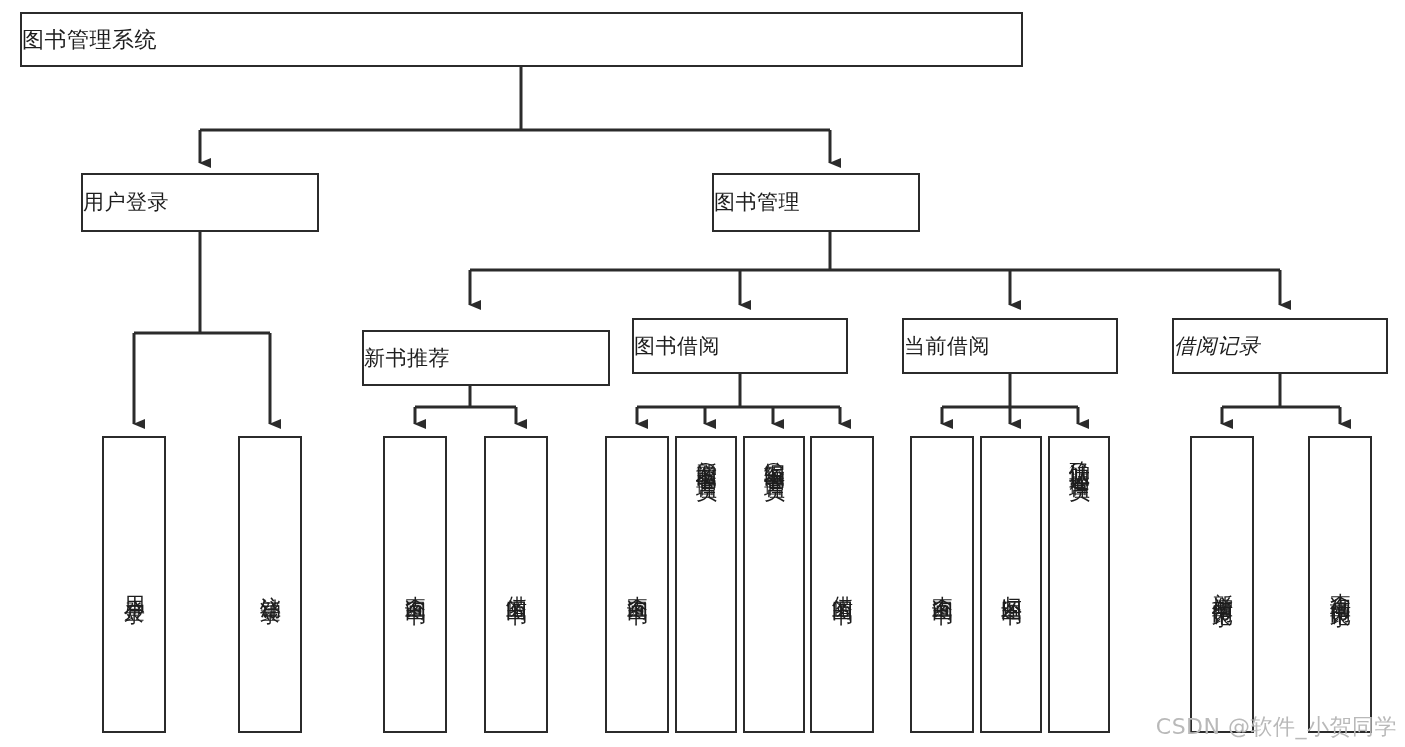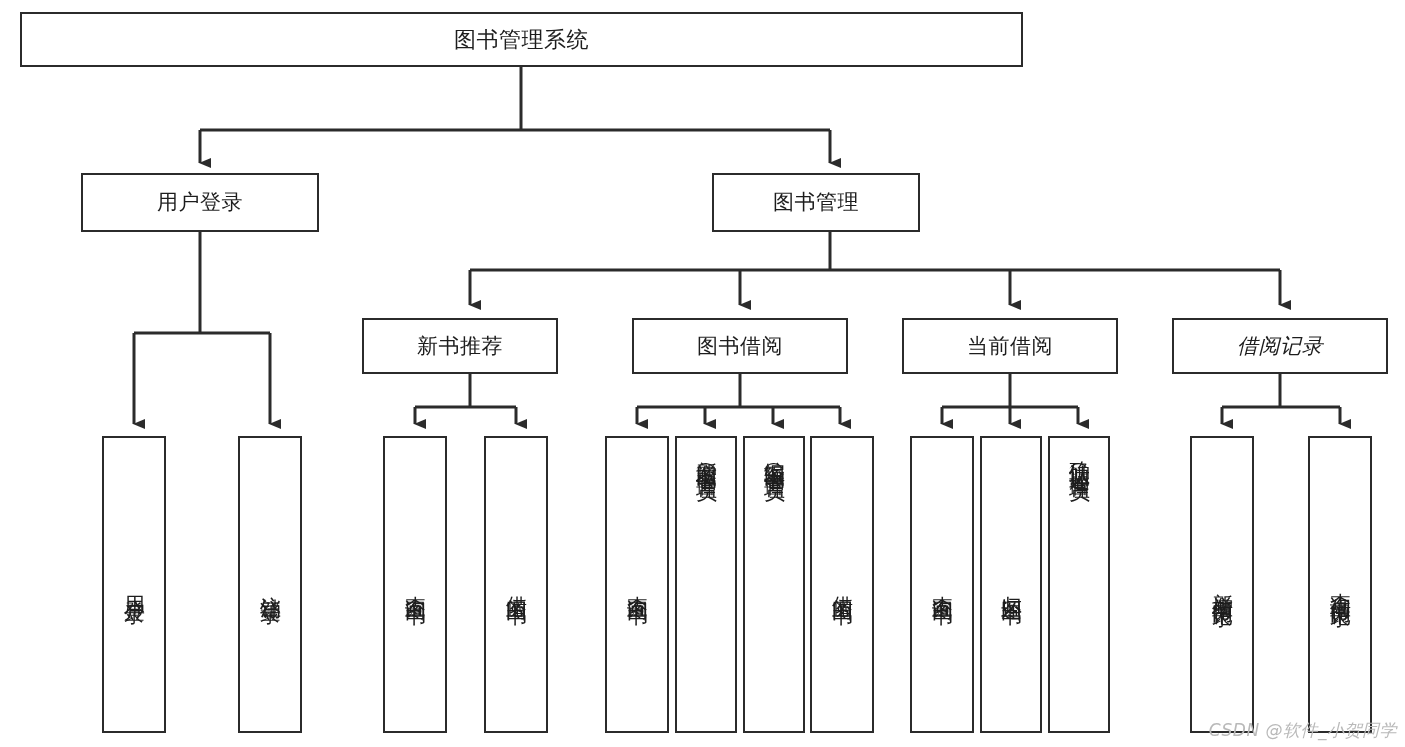--- a/index.html
+++ b/index.html
@@ -26,21 +26,20 @@
     height: 747px;
     pointer-events: none;
   }
   .node {
     position: absolute;
     box-sizing: border-box;
     border: 2px solid #2b2b2b;
     background: #ffffff;
     display: flex;
     align-items: center;
-    justify-content: center;
     z-index: 2;
   }
   .node .cap {
     display: block;
     line-height: 1.18;
     letter-spacing: 0.5px;
     color: #1d1d1d;
     text-align: center;
     white-space: nowrap;
   }
@@ -66,26 +65,25 @@
   }
   
   .node.vert.centered {
     align-items: center;
     padding-top: 0;
   }
   #watermark {
     position: absolute;
     right: 8px;
     bottom: 5px;
-    font-size: 17px;
+    font-size: 22px;
     color: #b9b9b9;
     letter-spacing: 0.5px;
     z-index: 3;
     white-space: nowrap;
-    font-style: italic;
   }
 </style>
 </head>
 <body>
 
 <div id="canvas">
 
   <svg id="wires" viewBox="0 0 1405 747" width="1405" height="747" aria-hidden="true">
     <defs>
       <marker id="arw" markerWidth="10" markerHeight="12" refX="5" refY="11" orient="auto" markerUnits="userSpaceOnUse">
@@ -140,21 +138,21 @@
     <span class="cap">图书管理系统</span>
   </div>
 
   <div class="node horiz" style="left:81px; top:173px; width:238px; height:59px;">
     <span class="cap">用户登录</span>
   </div>
   <div class="node horiz" style="left:712px; top:173px; width:208px; height:59px;">
     <span class="cap">图书管理</span>
   </div>
 
-  <div class="node horiz" style="left:362px; top:318px; width:196px; height:56px;">
+  <div class="node horiz" style="left:362px; top:330px; width:248px; height:56px;">
     <span class="cap">新书推荐</span>
   </div>
   <div class="node horiz" style="left:902px; top:318px; width:216px; height:56px;">
     <span class="cap">当前借阅</span>
   </div>
   <div class="node horiz" style="left:632px; top:318px; width:216px; height:56px;">
     <span class="cap">图书借阅</span>
   </div>
   <div class="node horiz" style="left:1172px; top:318px; width:216px; height:56px;font-style:italic;">
     <span class="cap">借阅记录</span>

